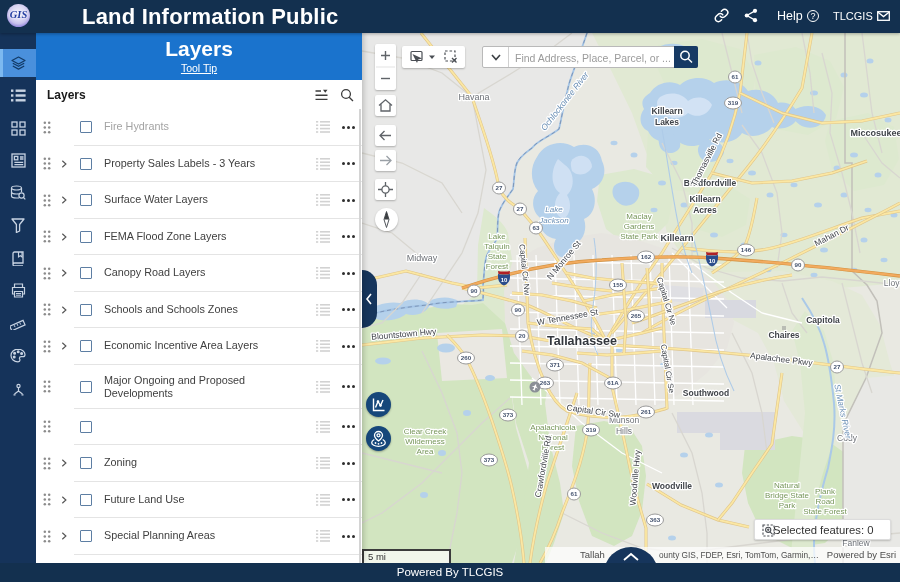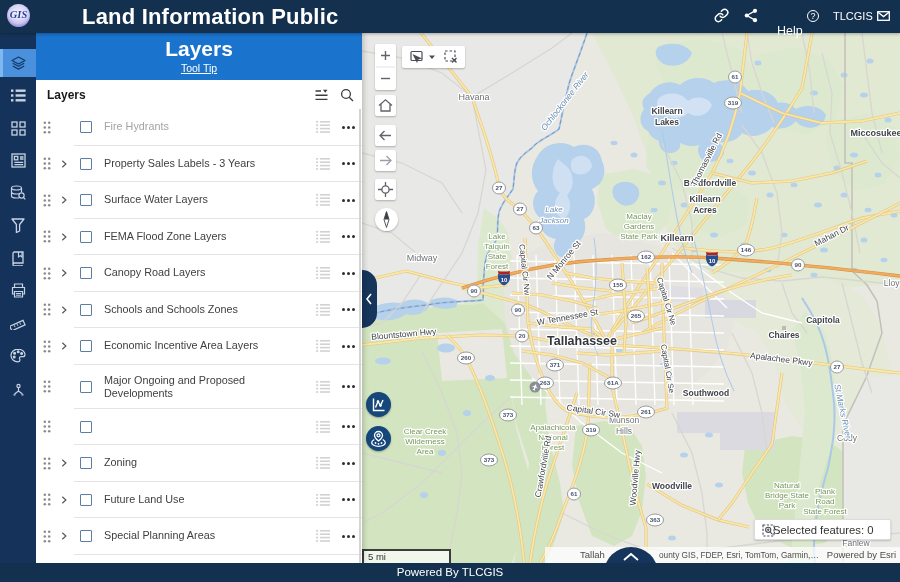--- a/index.html
+++ b/index.html
@@ -411,20 +411,30 @@
           <g fill="none" stroke="#4a4e54" stroke-width="1.2">
          <rect x="9" y="5.5" width="11" height="9" rx="1"></rect>
          <path d="M10.5 8 l4.5 9 1.3-3.6 3.8-0.9 Z" fill="#4a4e54" stroke="none"></path>
           </g>
          <path d="M27 9.5 l3 3.5 3-3.5 Z" fill="#4a4e54"></path>
          <g fill="none" stroke="#4a4e54" stroke-width="1.2">
             <rect x="43" y="5" width="10" height="10" stroke-dasharray="2.6,1.9"></rect>
             <path d="M50 12 l4.5 4.5 M54.5 12 L50 16.5" stroke-width="1.3"></path>
           </g>
         </svg></div>
+        <div id="srch">
+        <div class="drop"><svg width="26" height="20" viewBox="0 0 26 20">
+            <path d="M9 8 l4 4.5 4-4.5" fill="none" stroke="#3c4045" stroke-width="1.6"></path>
+          </svg></div>
+        <div class="ph">Find Address, Place, Parcel, or ...</div>
+        <div class="go"><svg width="24" height="22" viewBox="0 0 24 22">
+            <circle cx="11" cy="9.5" r="4.2" fill="none" stroke="#fff" stroke-width="1.5"></circle>
+            <path d="M14 12.5 L18 16.5" stroke="#fff" stroke-width="1.5"></path>
+          </svg></div>
+      </div>
 <div id="ltab"><svg width="15" height="58" viewBox="0 0 15 58">
           <path d="M9 24 L5 29 L9 34" fill="none" stroke="#fff" stroke-width="1.6"></path>
         </svg></div>
 <div class="rbtn" style="top:359px;"><svg width="25" height="25" viewBox="0 0 25 25">
           <g fill="none" stroke="#fff" stroke-width="1.4">
             <path d="M7.5 6.5 V18.5 H18.5"></path>
             <path d="M9.5 15.5 L12 9.5 L14.5 13.5 L17 8"></path>
           </g>
           <circle cx="12" cy="9.5" r="1.3" fill="#fff"></circle>
           <circle cx="14.5" cy="13.5" r="1.3" fill="#fff"></circle>
@@ -466,21 +476,21 @@
         </g>
       </svg>
     <svg style="position:absolute;left:744px;top:8px" width="14" height="15" viewBox="0 0 14 15">
         <g fill="#fff">
           <circle cx="11" cy="2.8" r="2.1"></circle>
           <circle cx="2.8" cy="7.5" r="2.1"></circle>
           <circle cx="11" cy="12.2" r="2.1"></circle>
           <path d="M2.8 7.5 L11 2.8 M2.8 7.5 L11 12.2" stroke="#fff" stroke-width="1.4"></path>
         </g>
       </svg>
-    <div style="position:absolute;left:777px;top:24px;font-size:12.5px;color:#fff;text-align:center;">Help</div>
+    <div style="position:absolute;left:777px;top:9px;font-size:12.5px;color:#fff;text-align:center;">Help</div>
     <div style="position:absolute;left:807px;top:9.5px;width:12px;height:12px;border:1.3px solid #fff;border-radius:50%;color:#fff;font-size:9px;text-align:center;line-height:10px;">?</div>
     <div style="position:absolute;left:833px;top:10px;font-size:11px;color:#fff;">TLCGIS</div>
     <svg style="position:absolute;left:877px;top:11px" width="13" height="10" viewBox="0 0 13 10">
         <rect x="0.7" y="0.7" width="11.6" height="8.6" fill="none" stroke="#fff" stroke-width="1.3"></rect>
         <path d="M1 1.2 L6.5 5.6 L12 1.2" fill="none" stroke="#fff" stroke-width="1.3"></path>
       </svg>
   </div>
   <div id="sbar">
     <div class="sic act" style="top:16px">
         <svg width="17" height="17" viewBox="0 0 17 17">

